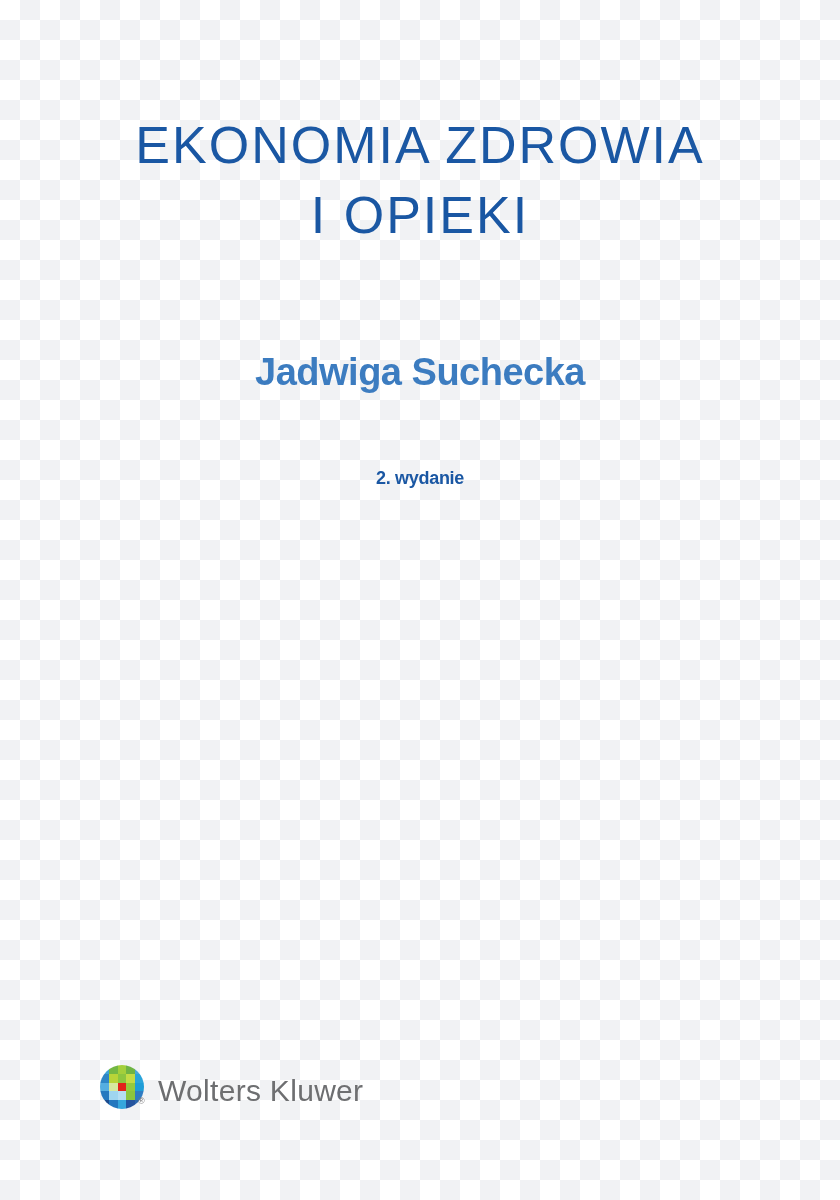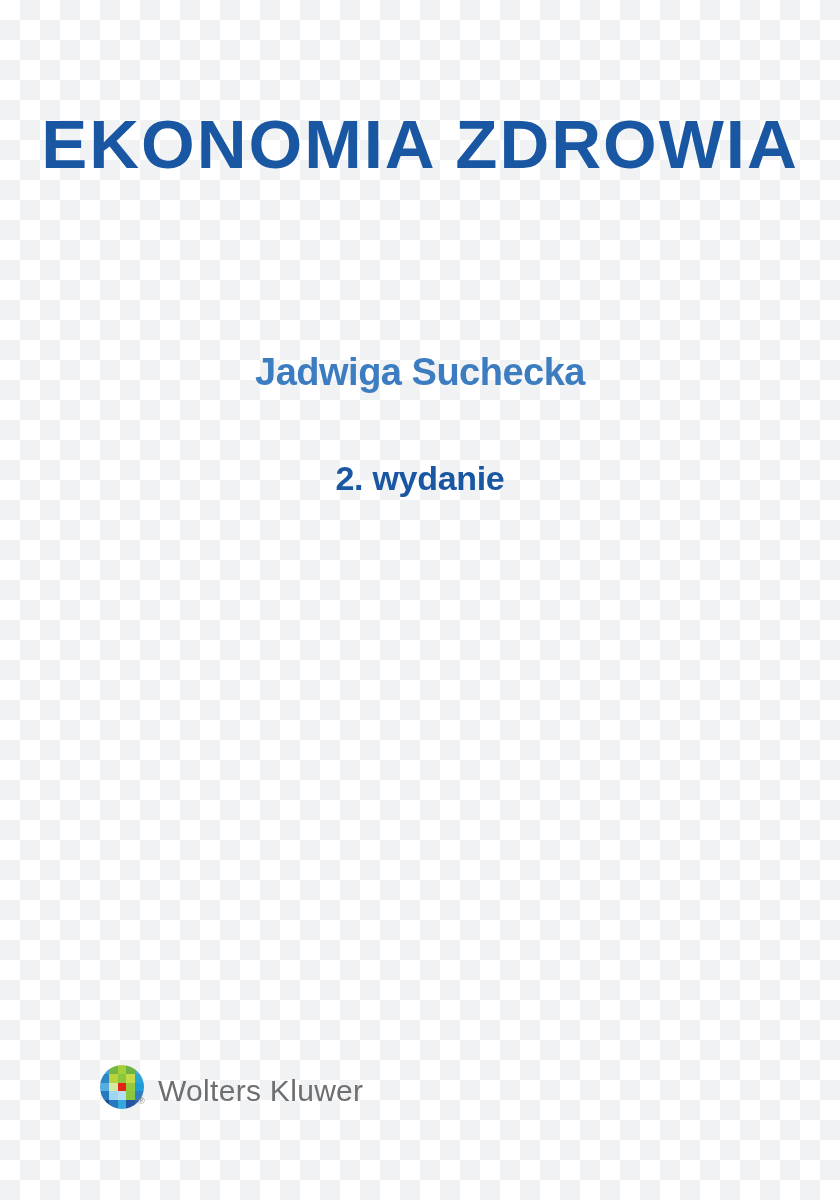--- a/index.html
+++ b/index.html
@@ -18,40 +18,40 @@
     overflow:hidden;
     background-color:var(--checker-light);
     background-image:repeating-conic-gradient(var(--checker-dark) 0% 25%, var(--checker-light) 0% 50%);
     background-size:40px 40px;
   }
   .title-block{
     position:absolute;
     top:110px;left:0;right:0;
     text-align:center;
     color:var(--title-color);
-    font-size:69px;
-    font-weight:700;
+    font-size:52px;
+    font-weight:400;
     line-height:70px;
     letter-spacing:2px;
   }
   .author{
     position:absolute;
     top:351px;left:0;right:0;
     text-align:center;
     color:var(--author-color);
     font-size:38px;
     font-weight:700;
     letter-spacing:-0.5px;
   }
   .edition-block{
     position:absolute;
     top:459px;left:0;right:0;
     text-align:center;
     color:var(--edition-color);
-    font-size:34px;
+    font-size:18px;
     font-weight:700;
     line-height:38px;
     letter-spacing:-0.3px;
   }
   .wk-logo-circle{
     position:absolute;
     left:100px;top:1065px;
     width:44px;height:44px;
     border-radius:50%;
     overflow:hidden;
@@ -74,20 +74,21 @@
     color:var(--wordmark-color);
   }
 </style>
 </head>
 <body>
 
 <div class="canvas">
 
   <div class="title-block">
     <div>EKONOMIA ZDROWIA</div>
+    <div>I OPIEKI</div>
   </div>
 
   <div class="author">Jadwiga Suchecka</div>
 
   <div class="edition-block">
     <div>2. wydanie</div>
   </div>
 
   <div class="wk-logo-circle">
       <div style="background: rgb(61, 164, 217);"></div>

